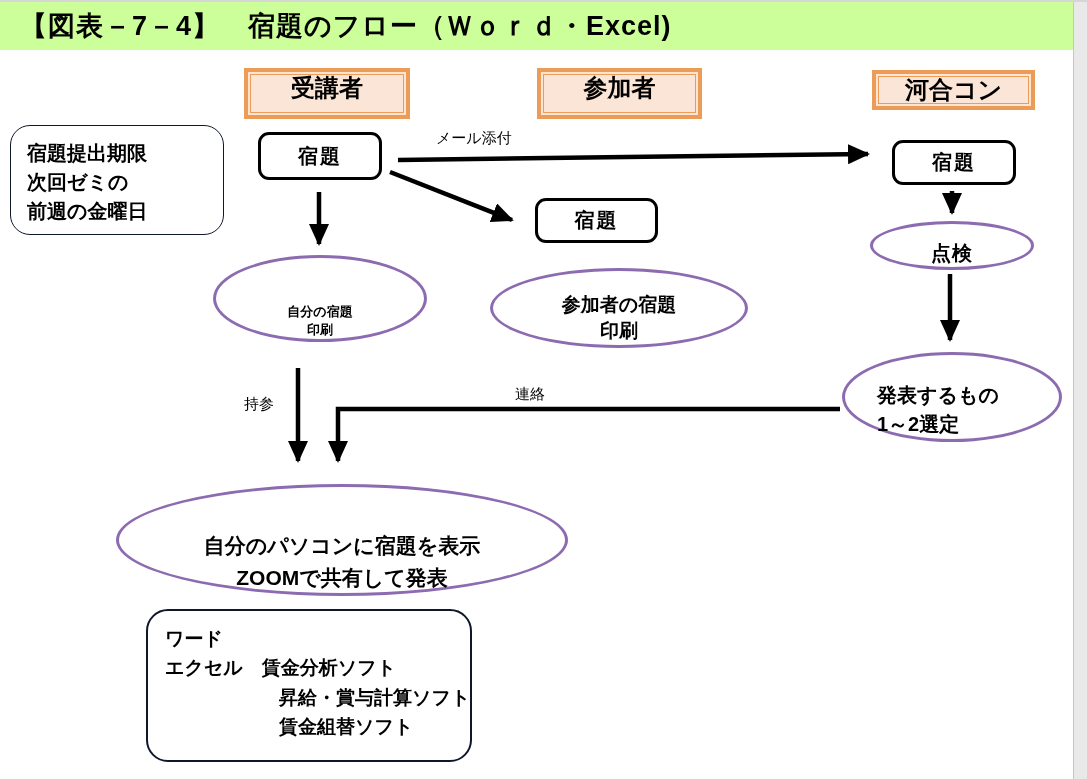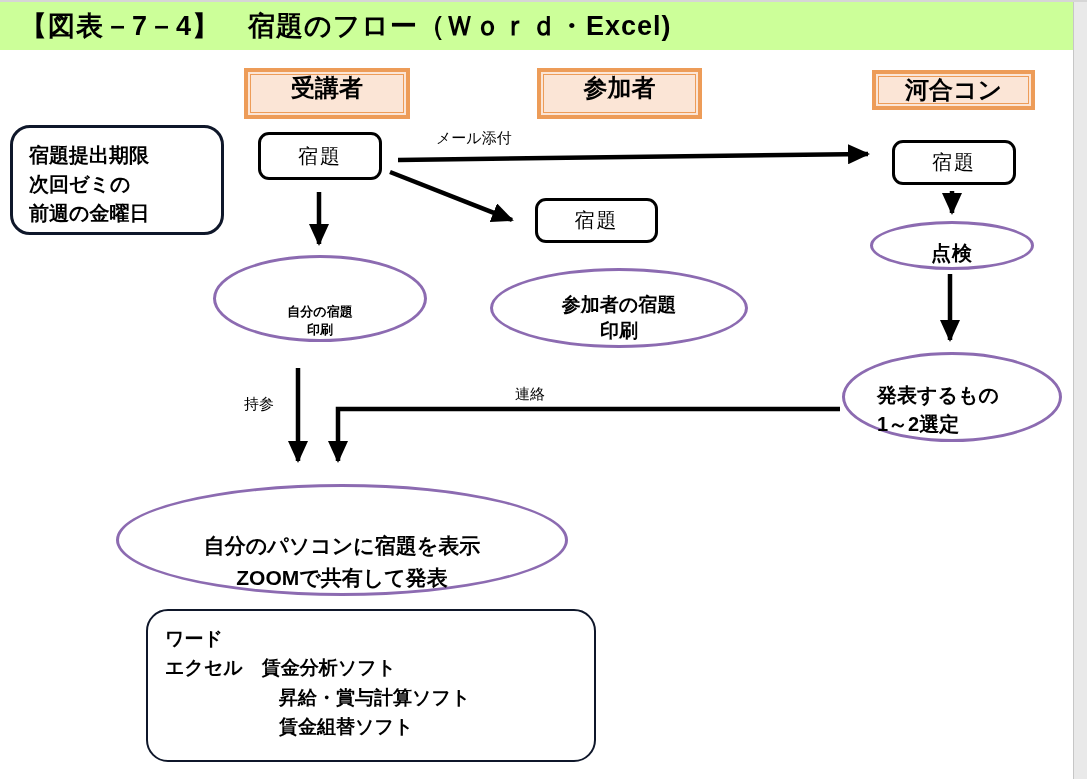--- a/index.html
+++ b/index.html
@@ -30,24 +30,24 @@
   .org-header{
     position:absolute;background:var(--header-fill);
     border:4px solid var(--header-border);
     box-shadow:inset 0 0 0 2px var(--header-fill),inset 0 0 0 3px var(--header-border);
     display:flex;align-items:flex-start;justify-content:center;
     font-size:24px;font-weight:700;color:#000;
   }
   .task-box{
     position:absolute;background:#fff;border:3px solid #000;border-radius:11px;
     display:flex;align-items:center;justify-content:center;
-    font-size:20px;font-weight:400;letter-spacing:2px;
+    font-size:20px;font-weight:700;letter-spacing:2px;
   }
   .round-note{
-    position:absolute;background:#fff;border:3px solid #0f172a;border-radius:20px;
+    position:absolute;background:#fff;border:1px solid #0f172a;border-radius:20px;
     font-weight:700;color:#000;
   }
   .round-note .ln{white-space:pre;}
   .ellipse{
     position:absolute;background:#fff;border:3.5px solid var(--ellipse-border);
     border-radius:50%;display:flex;flex-direction:column;align-items:center;
     justify-content:flex-end;font-weight:700;color:#000;text-align:center;
   }
   .edge-label{
     position:absolute;font-size:15px;color:#000;white-space:nowrap;
@@ -118,21 +118,21 @@
   </div>
   <div class="ellipse" style="left:842px;top:350px;width:220px;height:90px;font-size:20px;line-height:1.45;align-items:flex-start;padding-left:32px;text-align:left;">
     <div>発表するもの</div>
     <div>1～2選定</div>
   </div>
   <div class="ellipse" style="left:116px;top:482px;width:452px;height:112px;font-size:21px;line-height:1.5;">
     <div>自分のパソコンに宿題を表示</div>
     <div>ZOOMで共有して発表</div>
   </div>
 
-  <div class="round-note" style="left:146px;top:607px;width:450px;height:153px;padding:13px 0 0 17px;font-size:19px;line-height:1.55;border-width:2.5px;border-radius:22px;">
+  <div class="round-note" style="left:146px;top:607px;width:326px;height:153px;padding:13px 0 0 17px;font-size:19px;line-height:1.55;border-width:2.5px;border-radius:22px;">
     <div class="ln">ワード</div>
     <div class="ln">エクセル　賃金分析ソフト</div>
     <div class="ln">　　　　　　昇給・賞与計算ソフト</div>
     <div class="ln">　　　　　　賃金組替ソフト</div>
   </div>
 
   <div class="edge-label" style="left:436px;top:127px;">メール添付</div>
   <div class="edge-label" style="left:244px;top:393px;">持参</div>
   <div class="edge-label" style="left:515px;top:383px;">連絡</div>
 

